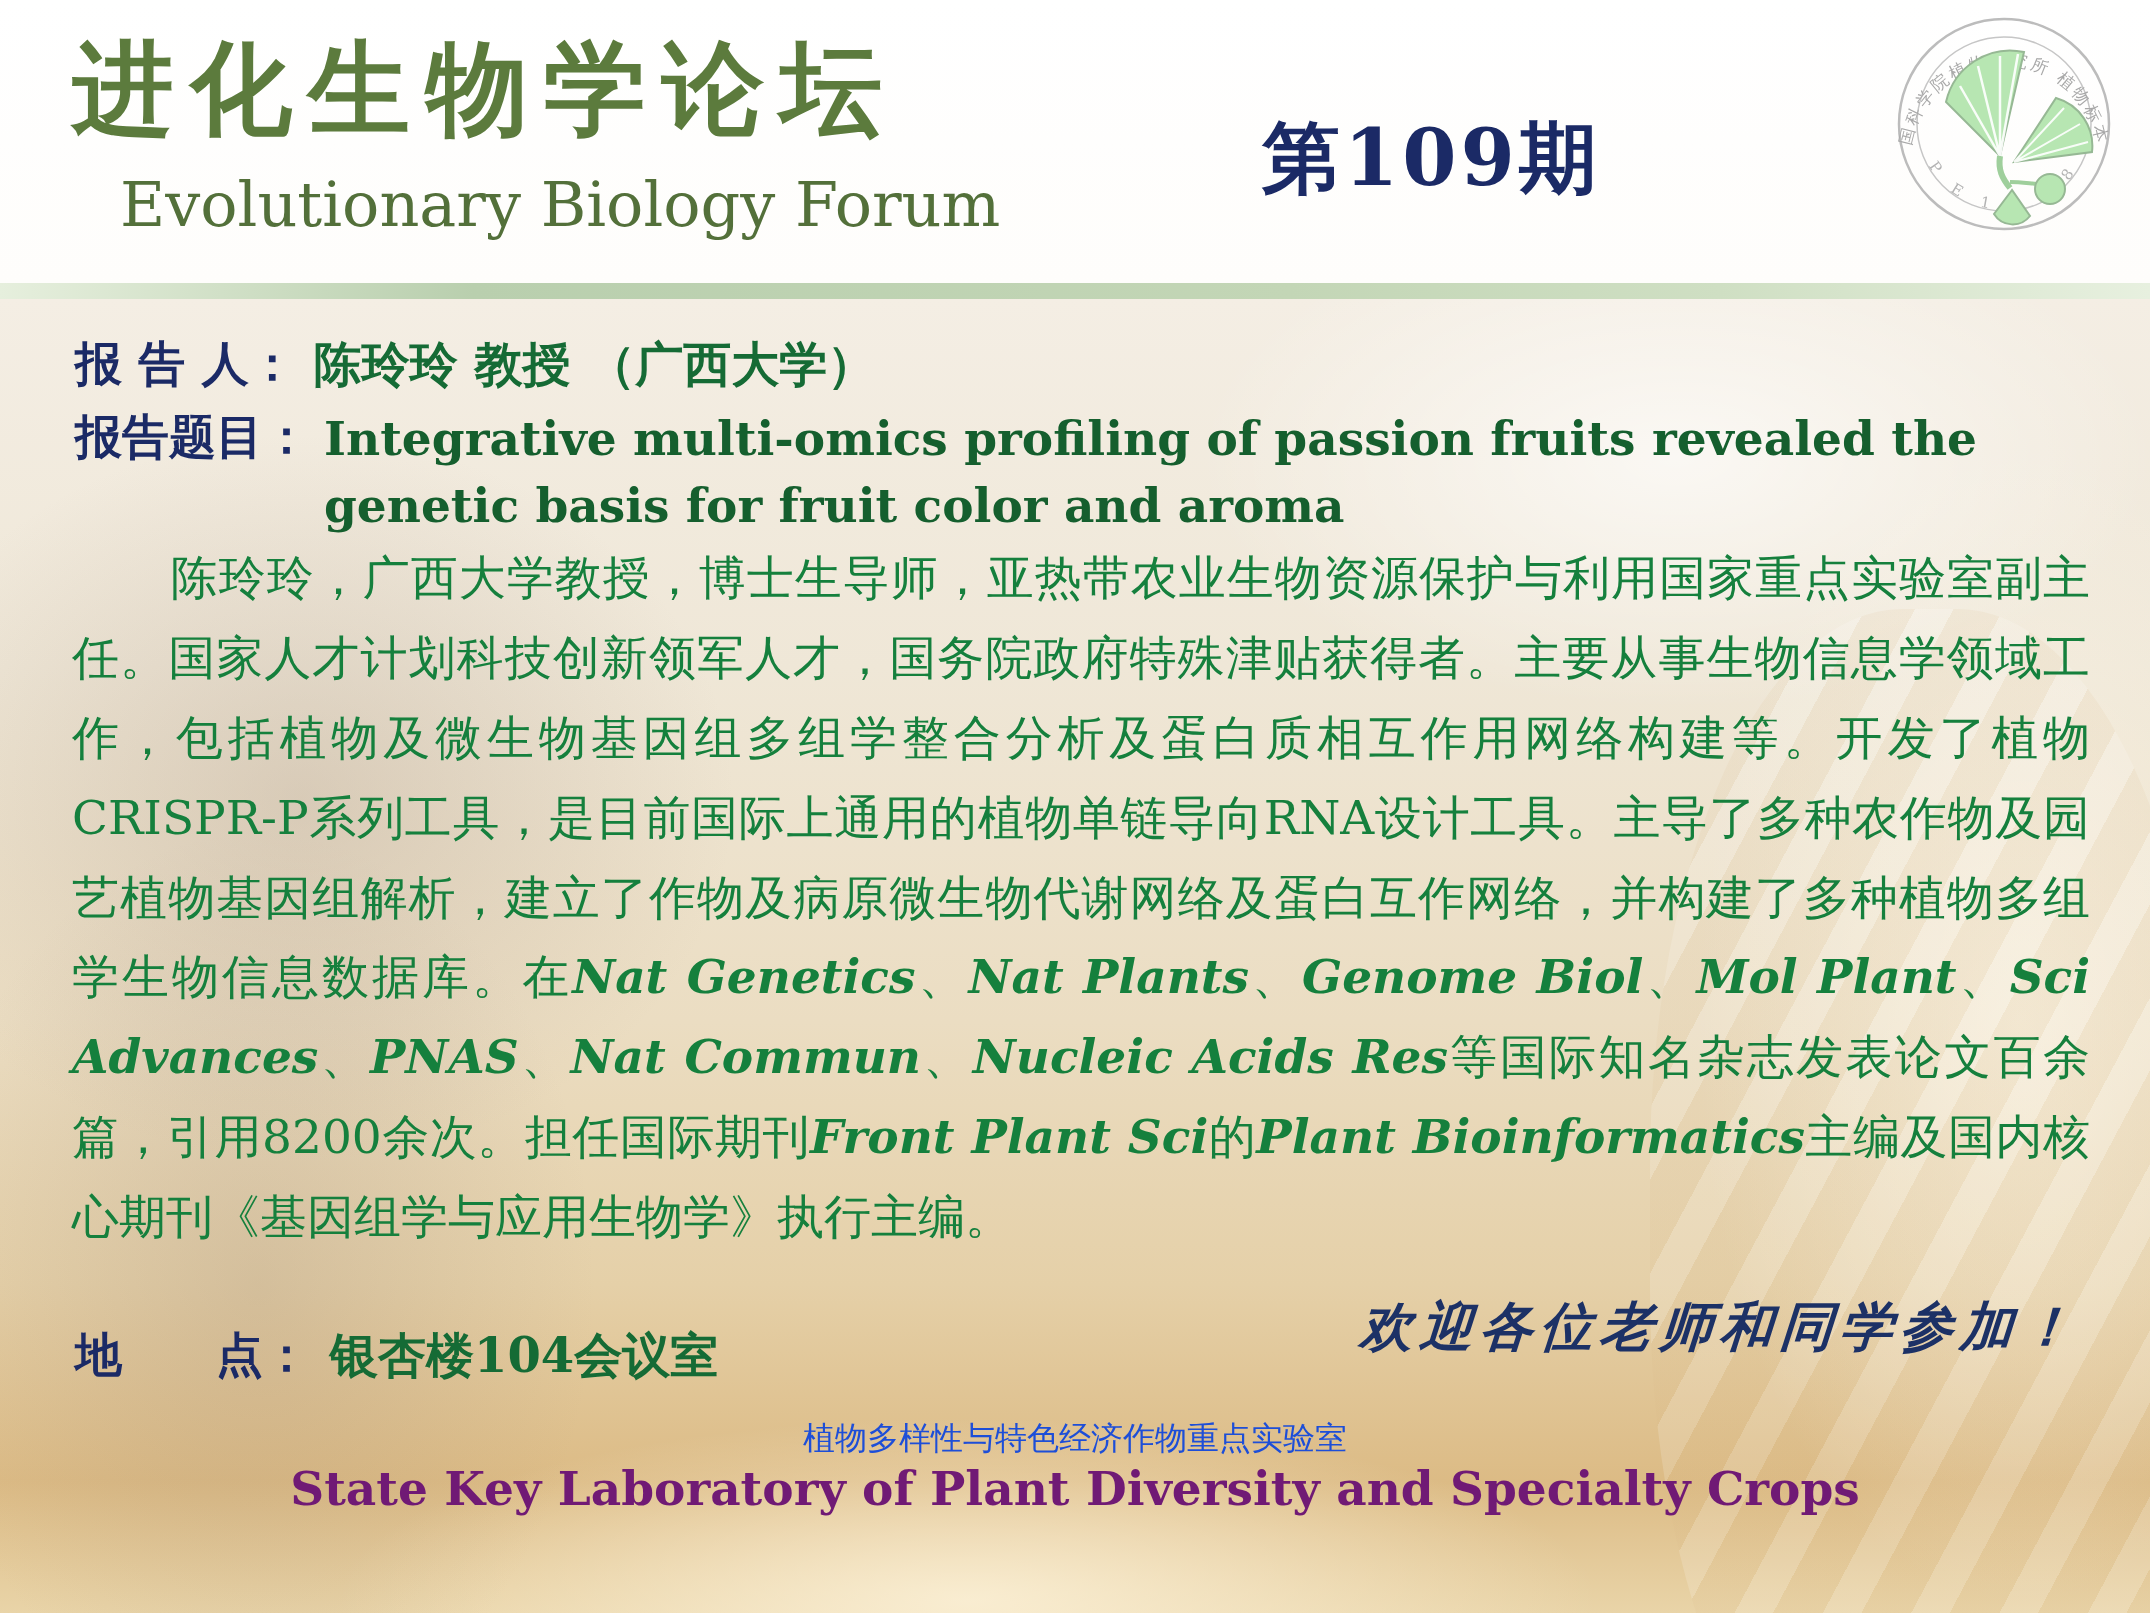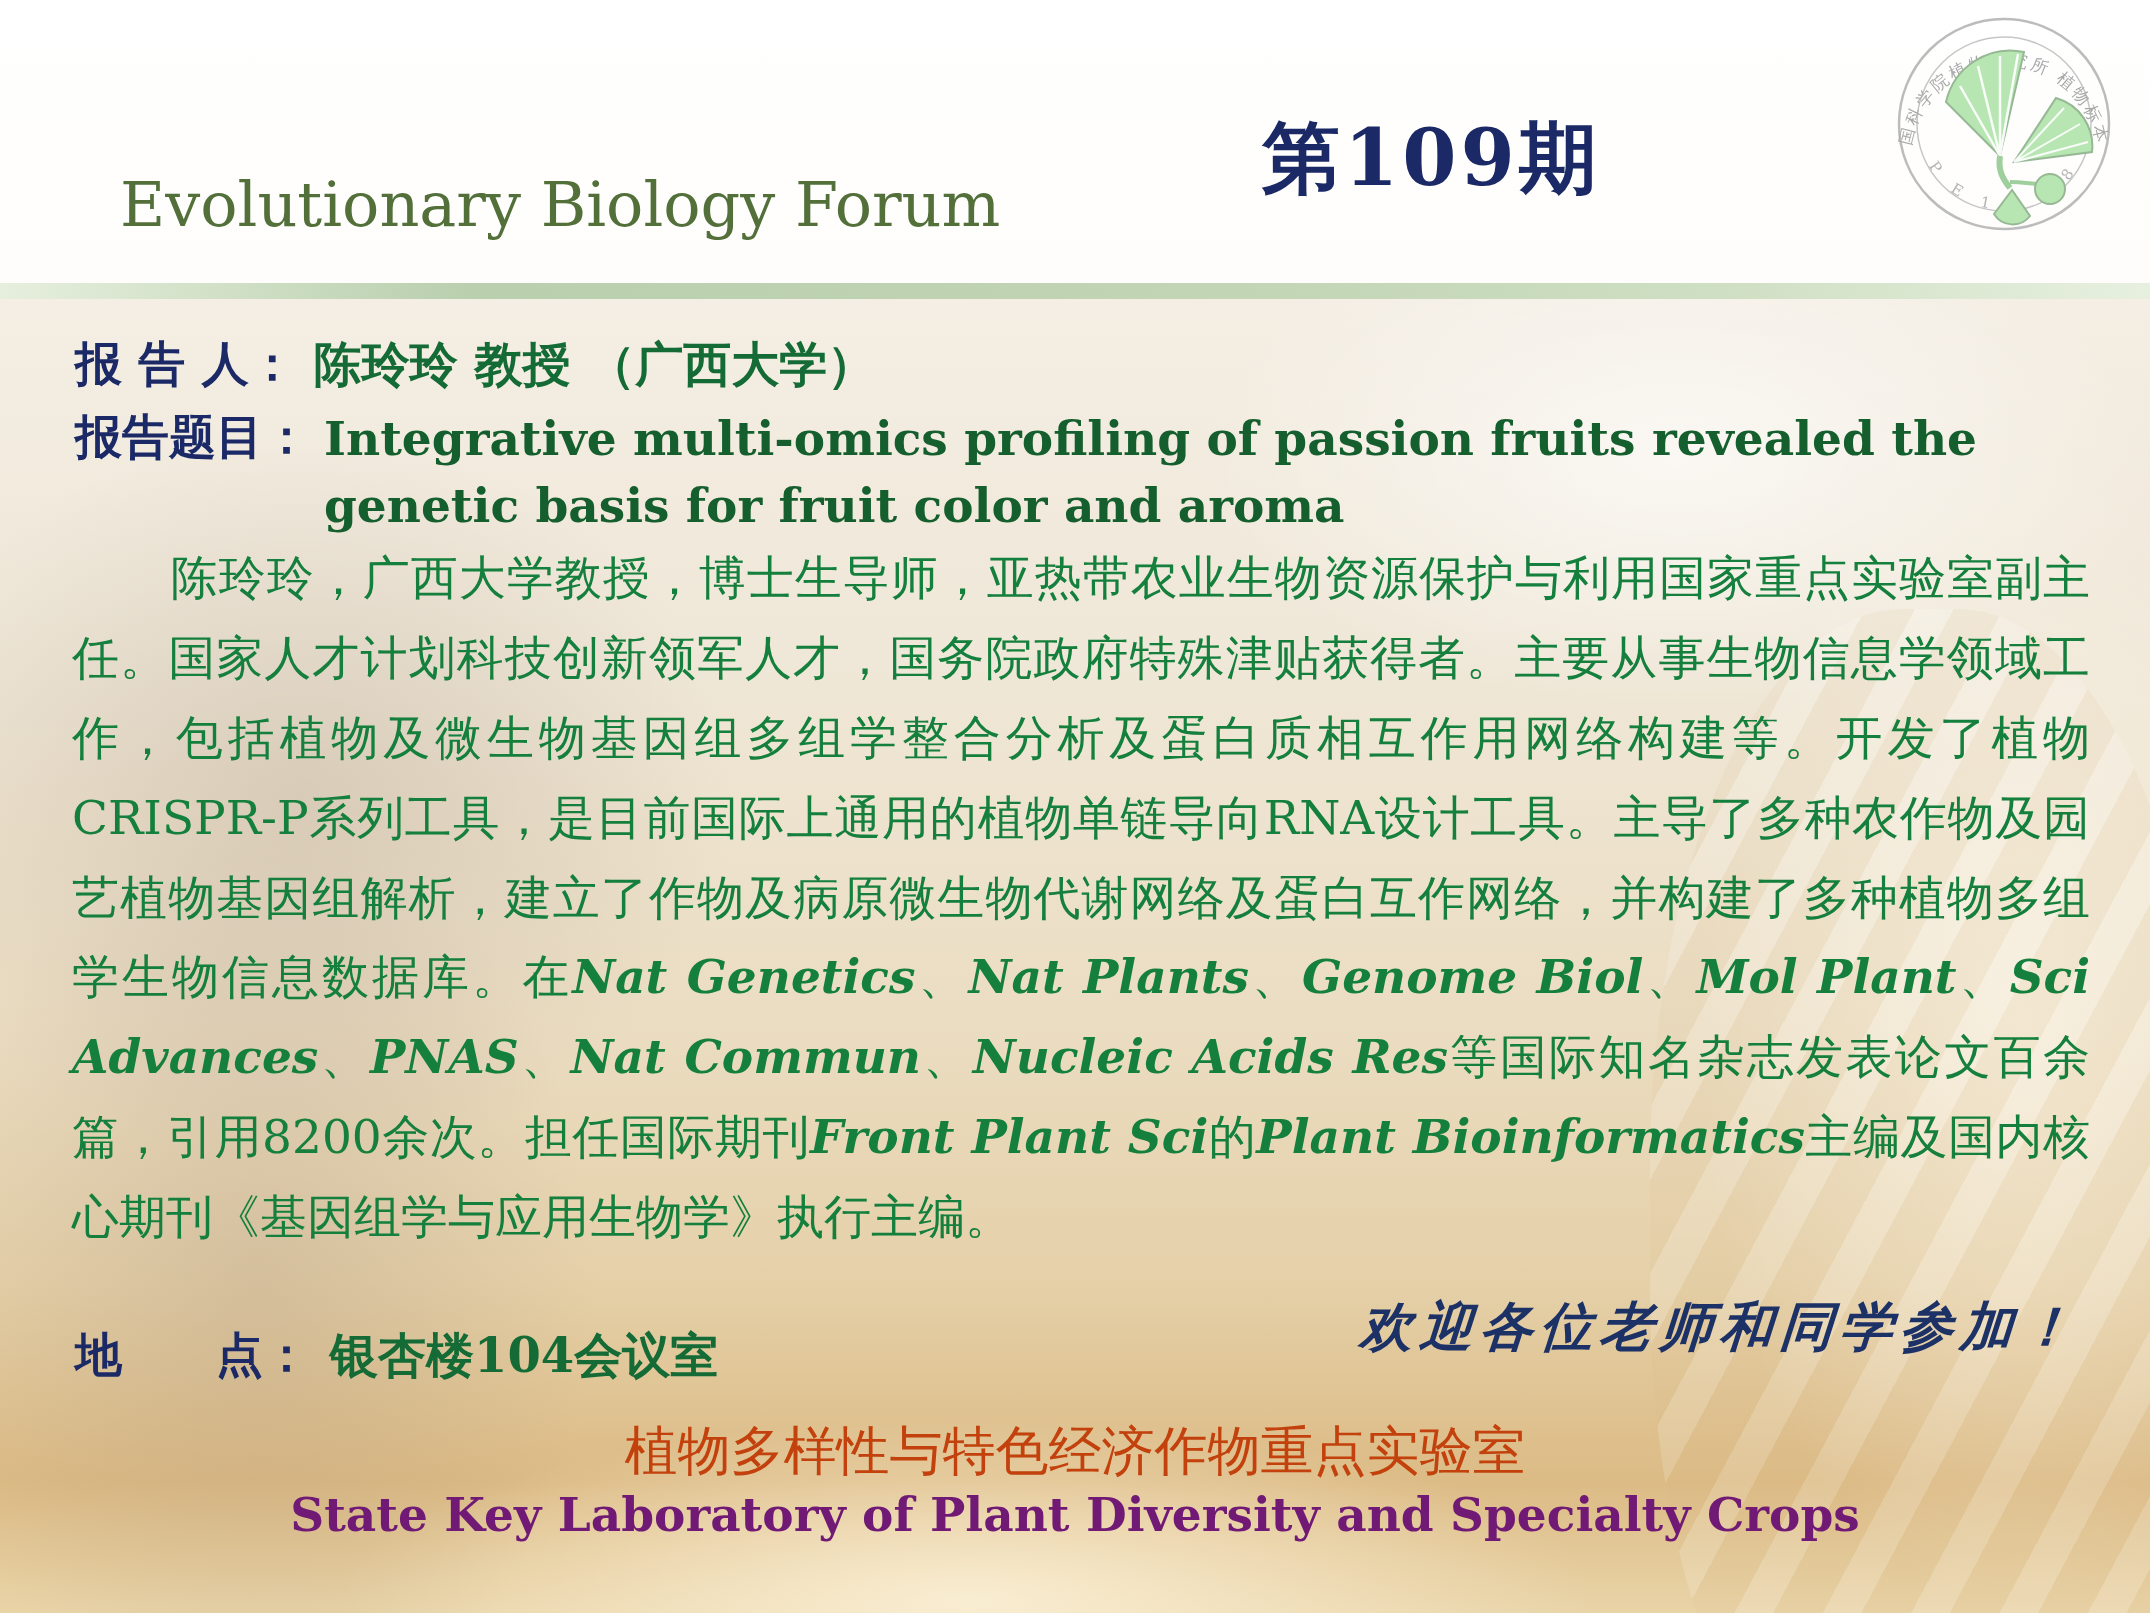--- a/index.html
+++ b/index.html
@@ -46,33 +46,34 @@
   .bio .journal{font-style:italic;font-weight:bold;}
 
   .time-row{left:75px;top:1238px;gap:20px;}
   .venue-row{left:75px;top:1324px;gap:20px;}
 
   .welcome{position:absolute;right:70px;top:1292px;font-size:53px;font-weight:bold;
            font-style:italic;color:#1c3166;letter-spacing:7px;white-space:nowrap;
            transform:skewX(-4deg);}
 
   .footer{position:absolute;left:0;right:0;top:1418px;text-align:center;}
-  .footer-cn{font-size:53px;color:#c2410c;line-height:1.25;}
+  .footer-cn{font-size:32px;color:#1d4ed8;line-height:1.25;}
   .footer-en{font-size:47px;color:#701a75;line-height:1.3;font-weight:bold;}
 
   
   .ring-text{fill:#a8a8a8;font-size:17px;letter-spacing:3px;}
   .ring-year{fill:#b3b3b3;font-size:15px;letter-spacing:9px;}
 </style>
 </head>
 <body>
 
 <div class="page">
 
   <div class="header">
+    <div class="title-cn">进化生物学论坛</div>
     <div class="title-en">Evolutionary Biology Forum</div>
     <div class="issue">第109期</div>
 
     <svg class="logo" viewBox="0 0 220 220">
       <circle cx="110" cy="112" r="105" fill="none" stroke="#bcbcbc" stroke-width="2.5"></circle>
       <circle cx="110" cy="112" r="87" fill="none" stroke="#c6c6c6" stroke-width="1.5"></circle>
       <defs>
         <path id="arcTop" d="M 18,128 A 94,94 0 0 1 202,128" fill="none"></path>
         <path id="arcBottom" d="M 32,148 A 86,86 0 0 0 188,148" fill="none"></path>
       </defs>

